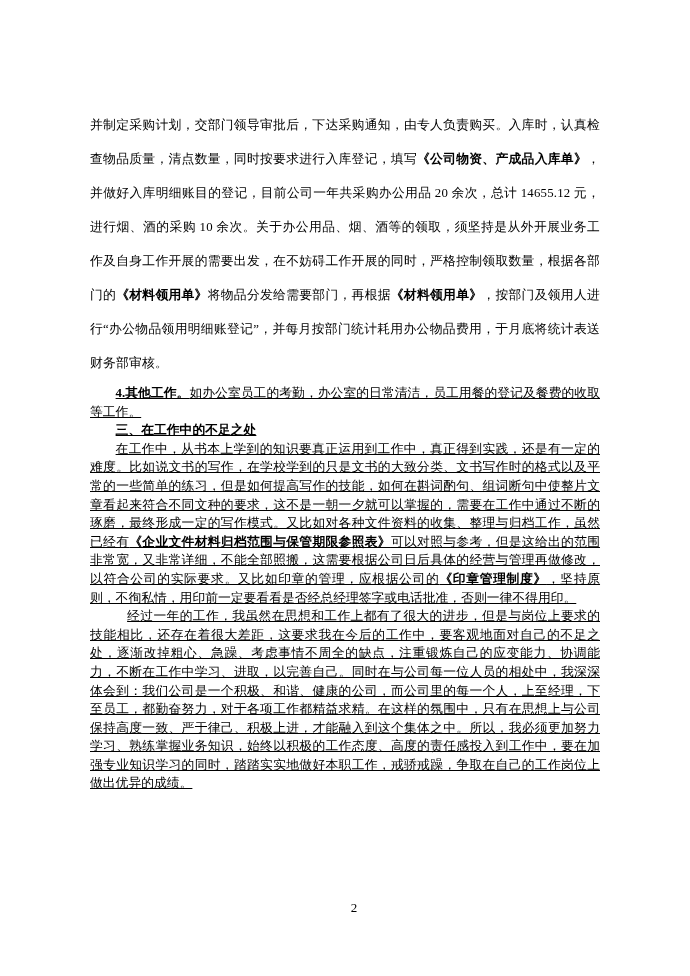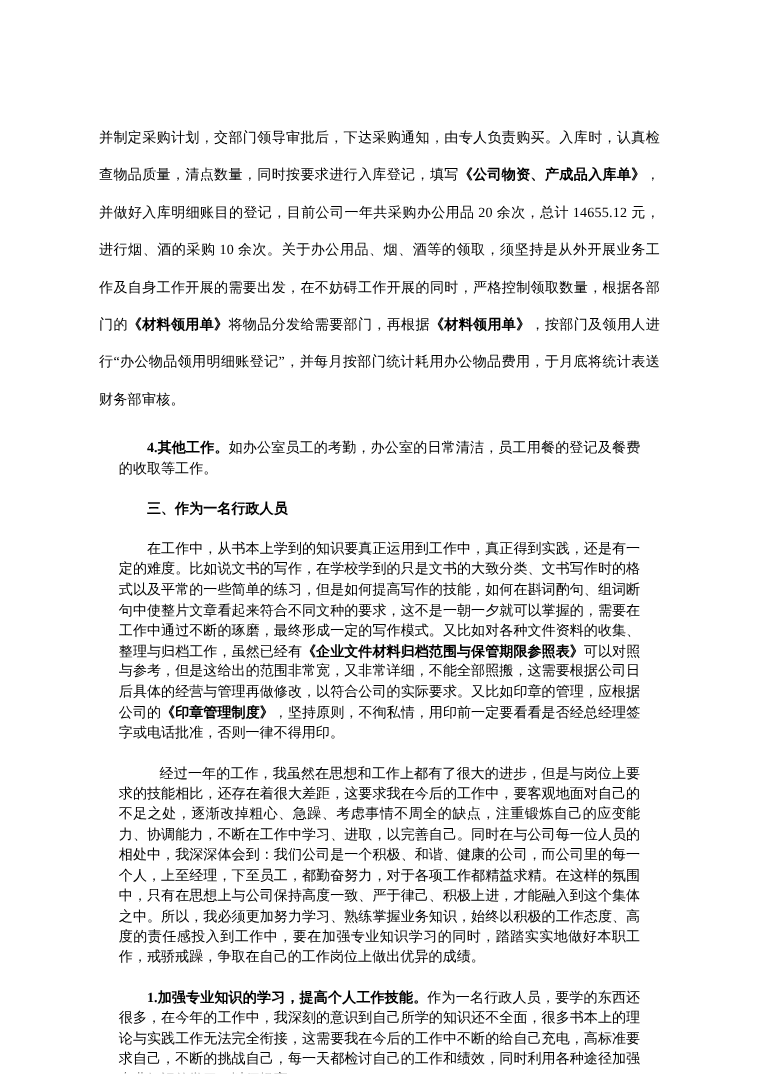--- a/index.html
+++ b/index.html
@@ -34,22 +34,23 @@
   }
   
   .section-b {
     margin-top: 4px;
     font-size: 12.8px;
     line-height: 18.6px;
     text-align: justify;
     text-justify: inter-ideograph;
   }
   .section-b p {
-    margin: 18px;
+    margin: 0;
     text-indent: 2em;
+    text-decoration: underline;
   }
   .section-b p.wide-indent {
     text-indent: 2.9em;
   }
   .section-b p.heading {
     font-weight: bold;
   }
   .page-number {
     position: absolute;
     left: 0;
@@ -66,27 +67,26 @@
 <div class="page">
   <div class="content">
 
     <div class="section-a">
       <p><span>并制定采购计划，交部门领导审批后，下达采购通知，由专人负责购买。入库时，认真检查物品质量，清点数量，同时按要求进行入库登记，填写</span><span style="font-weight: bold;">《公司物资、产成品入库单》</span><span>，并做好入库明细账目的登记，目前公司一年共采购办公用品 20 余次，总计 14655.12 元，进行烟、酒的采购 10 余次。关于办公用品、烟、酒等的领取，须坚持是从外开展业务工作及自身工作开展的需要出发，在不妨碍工作开展的同时，严格控制领取数量，根据各部门的</span><span style="font-weight: bold;">《材料领用单》</span><span>将物品分发给需要部门，再根据</span><span style="font-weight: bold;">《材料领用单》</span><span>，按部门及领用人进行“办公物品领用明细账登记”，并每月按部门统计耗用办公物品费用，于月底将统计表送财务部审核。</span></p>
     </div>
 
     <div class="section-b">
       <p><span style="font-weight: bold;">4.其他工作。</span><span>如办公室员工的考勤，办公室的日常清洁，员工用餐的登记及餐费的收取等工作。</span></p>
 
-      <p class="heading"><span style="font-weight: bold;">三、作为一名行政人员</span></p>
+      <p class="heading"><span style="font-weight: bold;">三、在工作中的不足之处</span></p>
 
       <p><span>在工作中，从书本上学到的知识要真正运用到工作中，真正得到实践，还是有一定的难度。比如说文书的写作，在学校学到的只是文书的大致分类、文书写作时的格式以及平常的一些简单的练习，但是如何提高写作的技能，如何在斟词酌句、组词断句中使整片文章看起来符合不同文种的要求，这不是一朝一夕就可以掌握的，需要在工作中通过不断的琢磨，最终形成一定的写作模式。又比如对各种文件资料的收集、整理与归档工作，虽然已经有</span><span style="font-weight: bold;">《企业文件材料归档范围与保管期限参照表》</span><span>可以对照与参考，但是这给出的范围非常宽，又非常详细，不能全部照搬，这需要根据公司日后具体的经营与管理再做修改，以符合公司的实际要求。又比如印章的管理，应根据公司的</span><span style="font-weight: bold;">《印章管理制度》</span><span>，坚持原则，不徇私情，用印前一定要看看是否经总经理签字或电话批准，否则一律不得用印。</span></p>
 
 
       <p class="wide-indent"><span>经过一年的工作，我虽然在思想和工作上都有了很大的进步，但是与岗位上要求的技能相比，还存在着很大差距，这要求我在今后的工作中，要客观地面对自己的不足之处，逐渐改掉粗心、急躁、考虑事情不周全的缺点，注重锻炼自己的应变能力、协调能力，不断在工作中学习、进取，以完善自己。同时在与公司每一位人员的相处中，我深深体会到：我们公司是一个积极、和谐、健康的公司，而公司里的每一个人，上至经理，下至员工，都勤奋努力，对于各项工作都精益求精。在这样的氛围中，只有在思想上与公司保持高度一致、严于律己、积极上进，才能融入到这个集体之中。所以，我必须更加努力学习、熟练掌握业务知识，始终以积极的工作态度、高度的责任感投入到工作中，要在加强专业知识学习的同时，踏踏实实地做好本职工作，戒骄戒躁，争取在自己的工作岗位上做出优异的成绩。</span></p>
 
 
-      <p><span style="font-weight: bold;">1.加强专业知识的学习，提高个人工作技能。</span><span>作为一名行政人员，要学的东西还很多，在今年的工作中，我深刻的意识到自己所学的知识还不全面，很多书本上的理论与实践工作无法完全衔接，这需要我在今后的工作中不断的给自己充电，高标准要求自己，不断的挑战自己，每一天都检讨自己的工作和绩效，同时利用各种途径加强专业知识的学习，以便提高</span></p>
     </div>
 
   </div>
 
   <div class="page-number">2</div>
 </div>
 
 </body></html>

